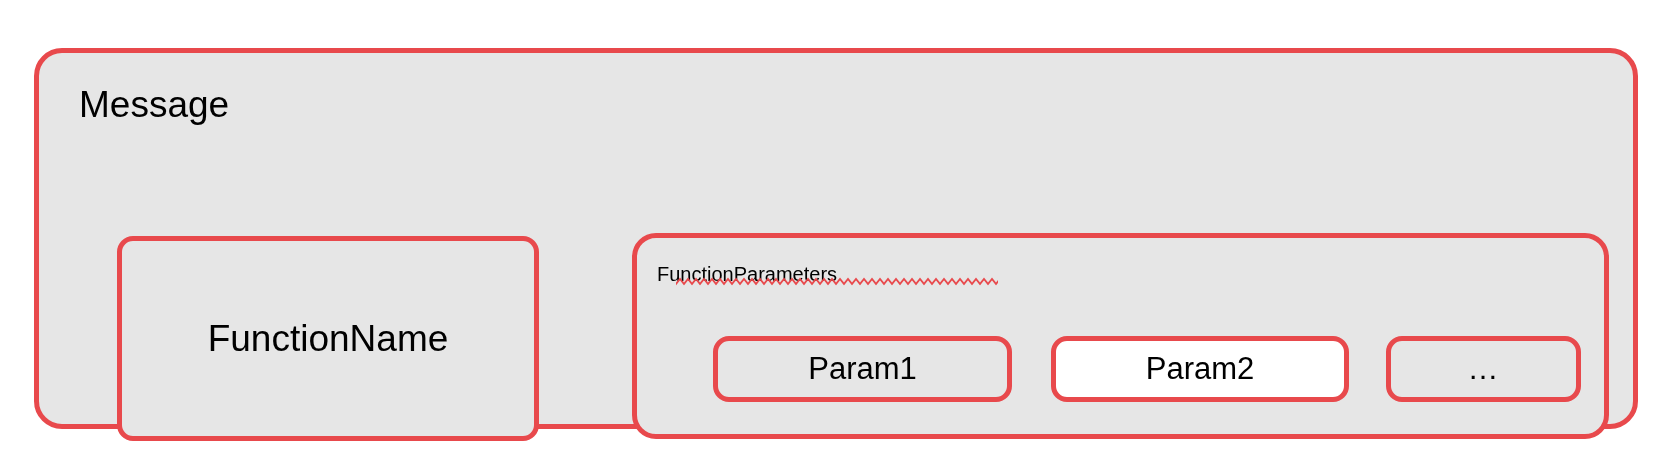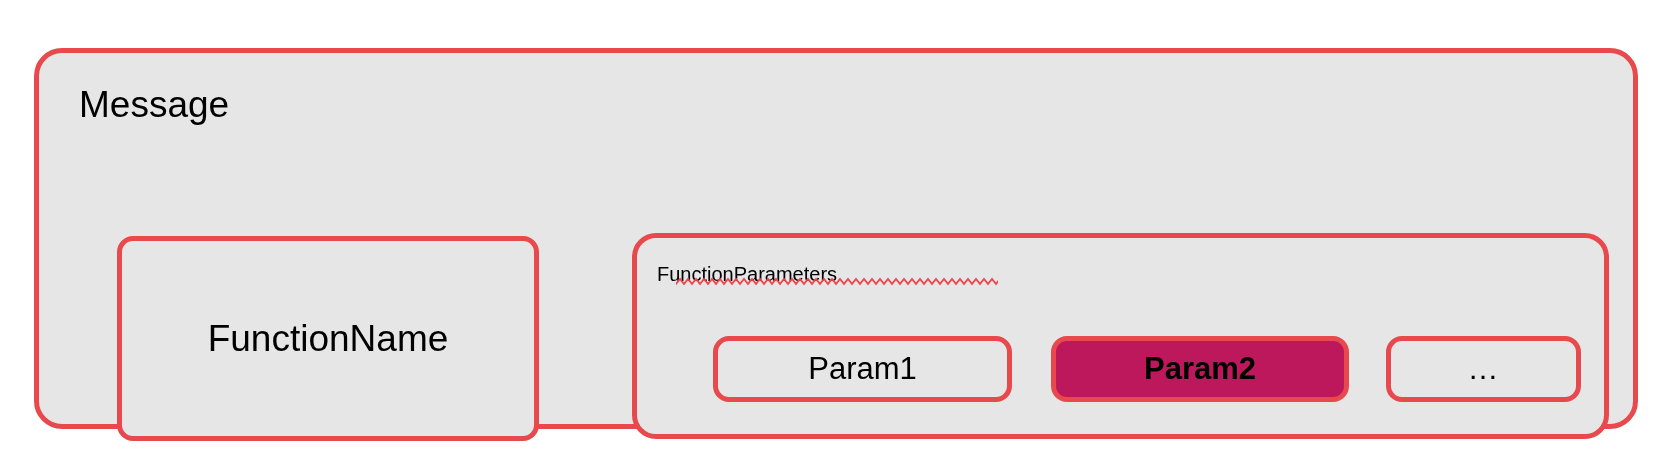--- a/index.html
+++ b/index.html
@@ -159,21 +159,21 @@
             </pattern>
           </defs>
           <rect x="0" y="0" width="322" height="9" fill="url(#zigzag)"></rect>
         </svg>
       </span>
 
       <div class="node param-box" id="param-box-0" style="border-color: rgb(232, 73, 76); background: rgb(230, 230, 230);">
         <span class="param-label">Param1</span>
       </div>
 
-      <div class="node param-box" id="param-box-1" style="border-color: rgb(232, 73, 76); background: #be185d; font-weight: bold;">
+      <div class="node param-box" id="param-box-1" style="border-color: rgb(232, 73, 76); background: #ffffff;">
         <span class="param-label">Param2</span>
       </div>
 
       <div class="node param-box" id="param-box-2" style="border-color: rgb(232, 73, 76); background: rgb(230, 230, 230);">
         <span class="param-label ellipsis">…</span>
       </div>
 
     </div>
 
   </div>

